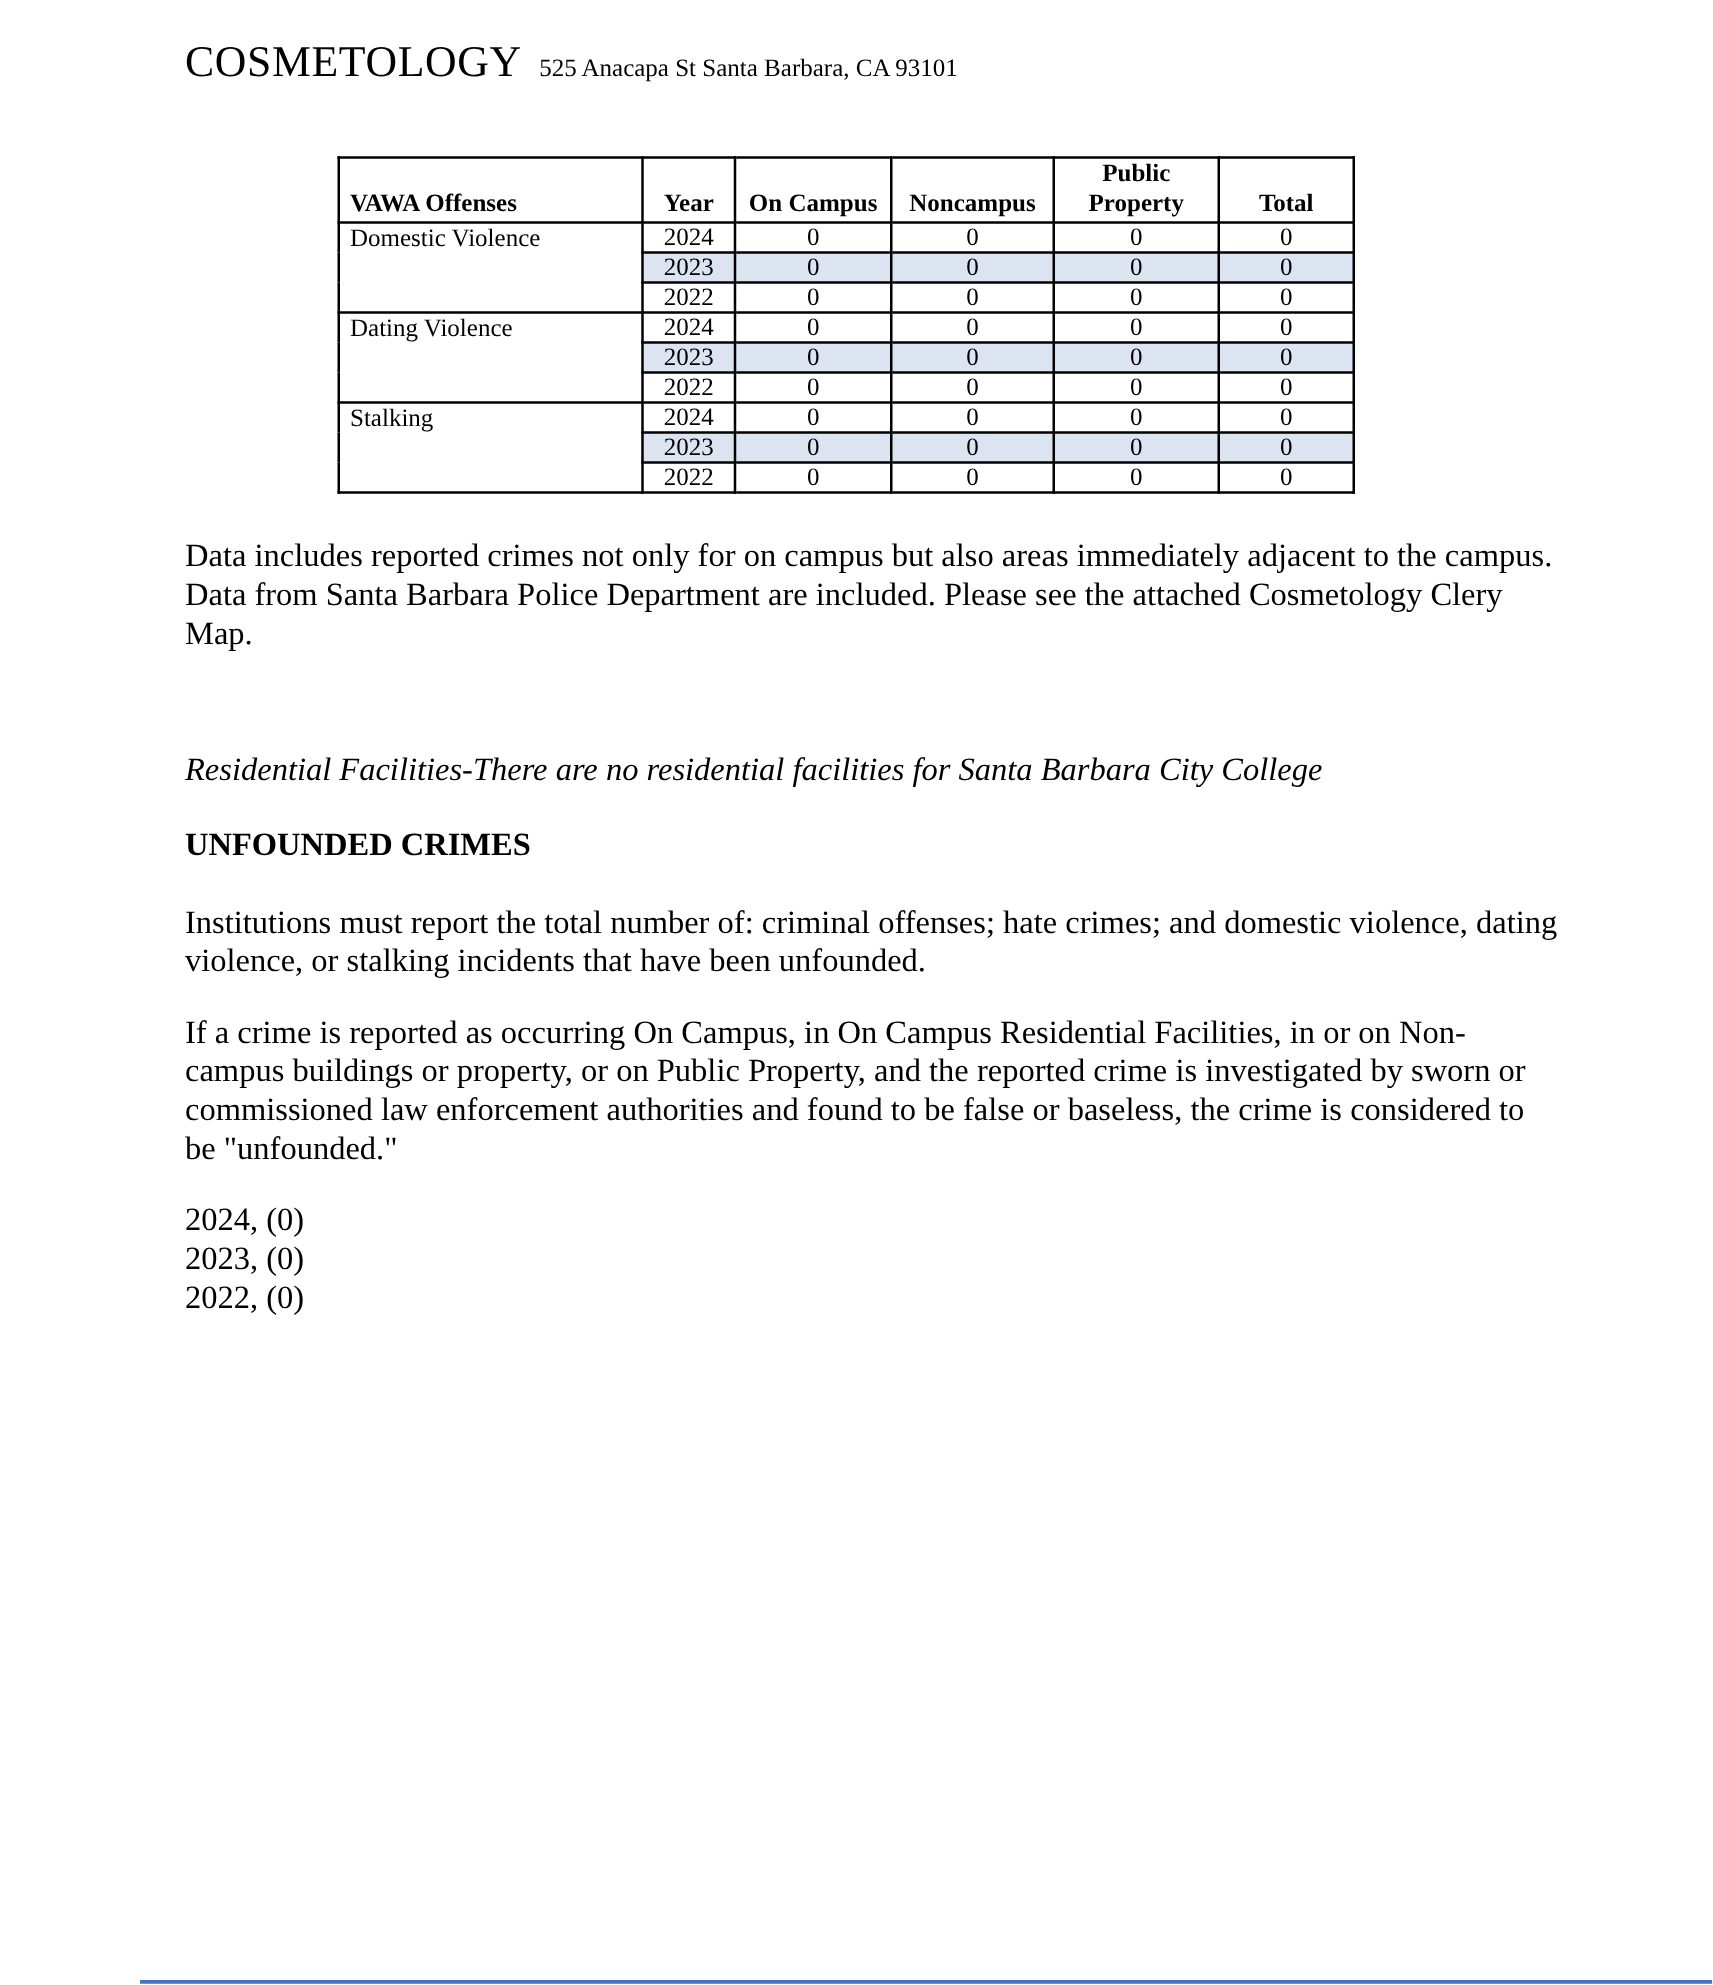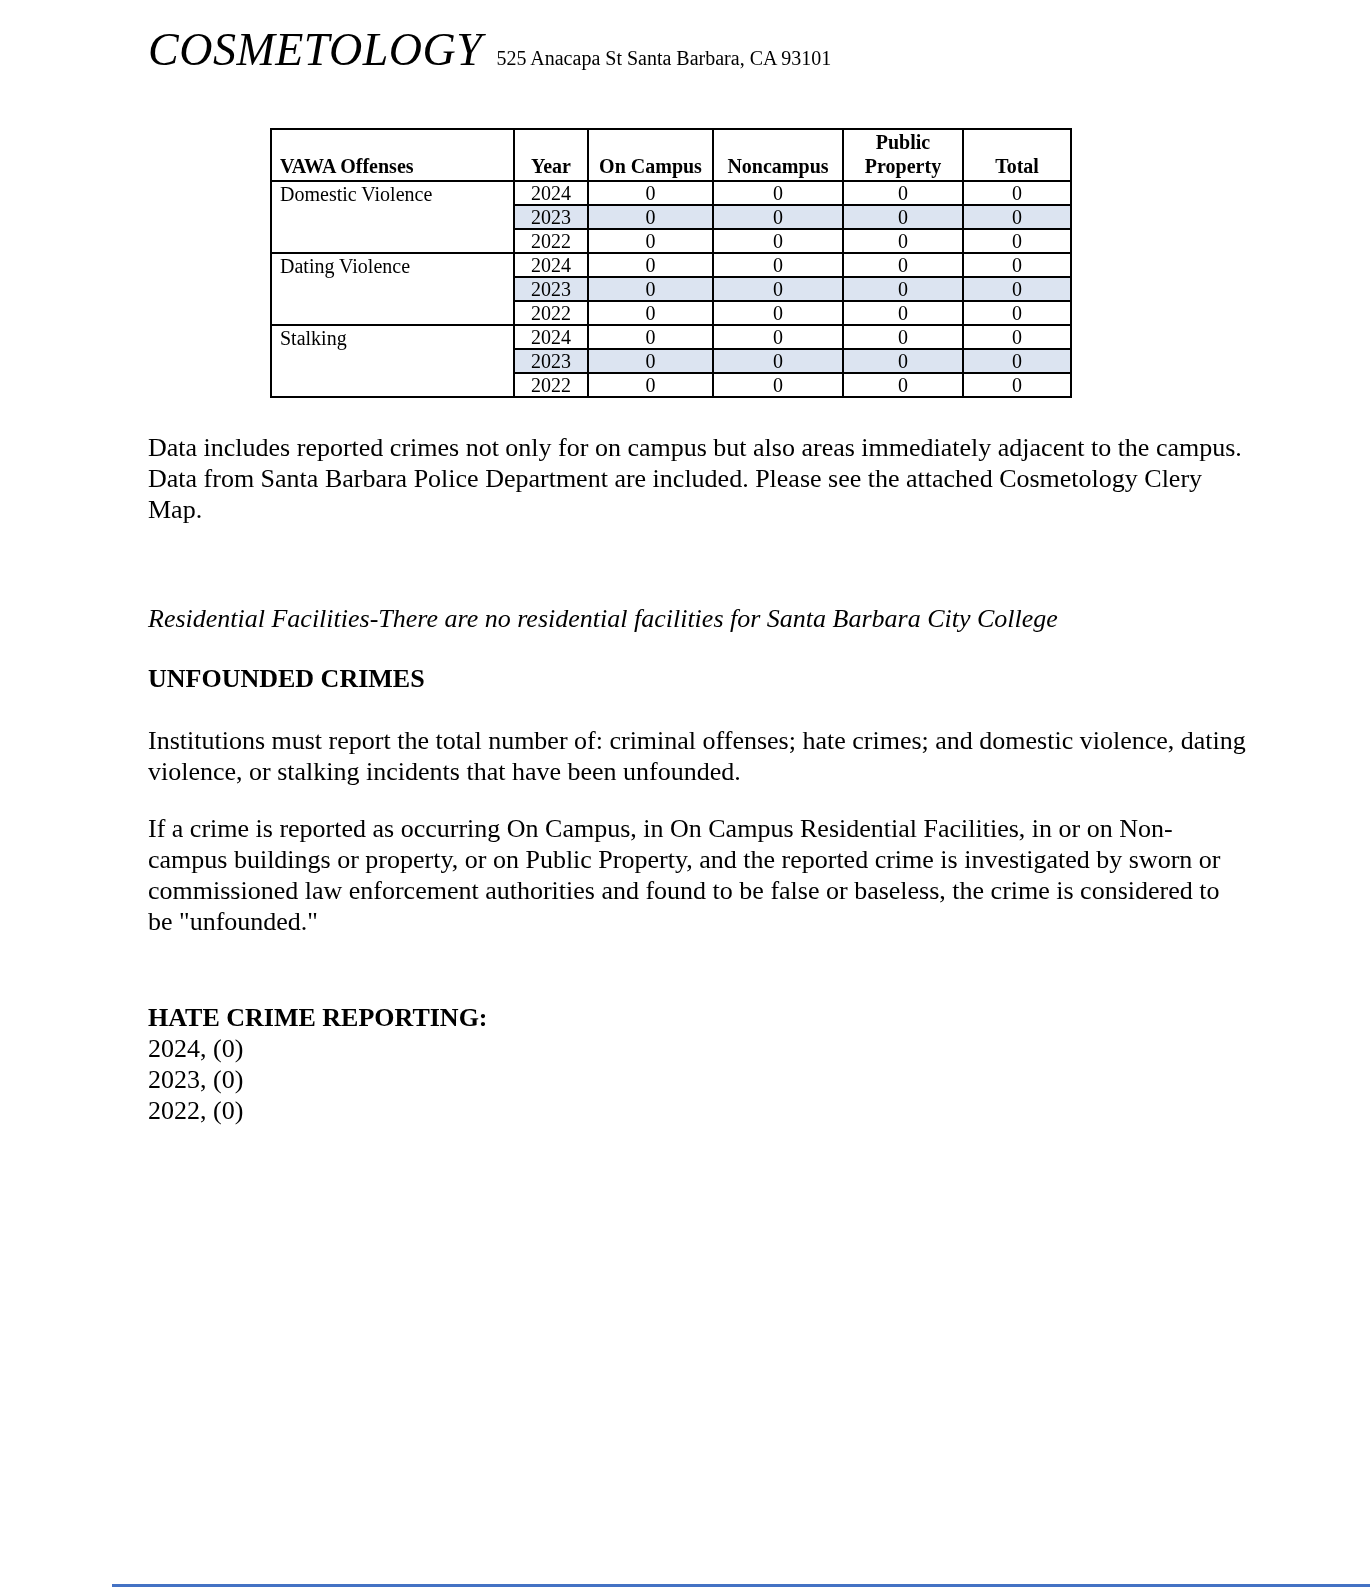--- a/index.html
+++ b/index.html
@@ -13,23 +13,22 @@
     font-family: "Liberation Serif", "DejaVu Serif", serif;
     color: #000000;
   }
   
   .title-line {
     margin: 26px 0 0 148px;
     line-height: 48px;
     white-space: nowrap;
   }
   .doc-title {
-    font-size: 46px;
+    font-size: 35px;
     letter-spacing: 0.5px;
-    font-style: italic;
   }
   .doc-address {
     font-size: 20px;
     margin-left: 10px;
   }
   
   table.vawa {
     border-collapse: collapse;
     margin: 44px 0 0 270px;
     font-size: 20px;
@@ -59,21 +58,21 @@
   table.vawa td.offense {
     text-align: left;
     vertical-align: top;
     padding-left: 8px;
     padding-top: 1px;
   }
   .w-offense { width: 243px; }
   .w-year    { width: 74px;  }
   .w-oncampus{ width: 125px; }
   .w-noncampus{ width: 130px; }
-  .w-public  { width: 120px; margin-left: 17px; }
+  .w-public  { width: 132px; margin-left: 17px; }
   .w-total   { width: 108px; }
   table.vawa td.shaded { background: #DCE4F1; }
   
   .body-text {
     margin-left: 148px;
     width: 1098px;
     font-size: 26px;
     line-height: 31px;
   }
   .p-data-note { margin-top: 34px; }
@@ -205,21 +204,20 @@
 
   <p class="body-text p-residential">Residential Facilities-There are no residential facilities for Santa Barbara City College</p>
 
   <div class="body-text h-unfounded">UNFOUNDED CRIMES</div>
 
   <p class="body-text p-requirement">Institutions must report the total number of: criminal offenses; hate crimes; and domestic violence, dating violence, or stalking incidents that have been unfounded.</p>
 
   <p class="body-text p-definition">If a crime is reported as occurring On Campus, in On Campus Residential Facilities, in or on Non-campus buildings or property, or on Public Property, and the reported crime is investigated by sworn or commissioned law enforcement authorities and found to be false or baseless, the crime is considered to be "unfounded."</p>
 
 
-  <div class="body-text h-hate">HATE CRIME REPORTING:</div>
 
   <div class="body-text hate-entries">
     <div>2024, (0)</div>
     <div>2023, (0)</div>
     <div>2022, (0)</div>
   </div>
 
   <div class="footer-rule" style="background-color: rgb(68, 114, 196);"></div>
 
 </div>

